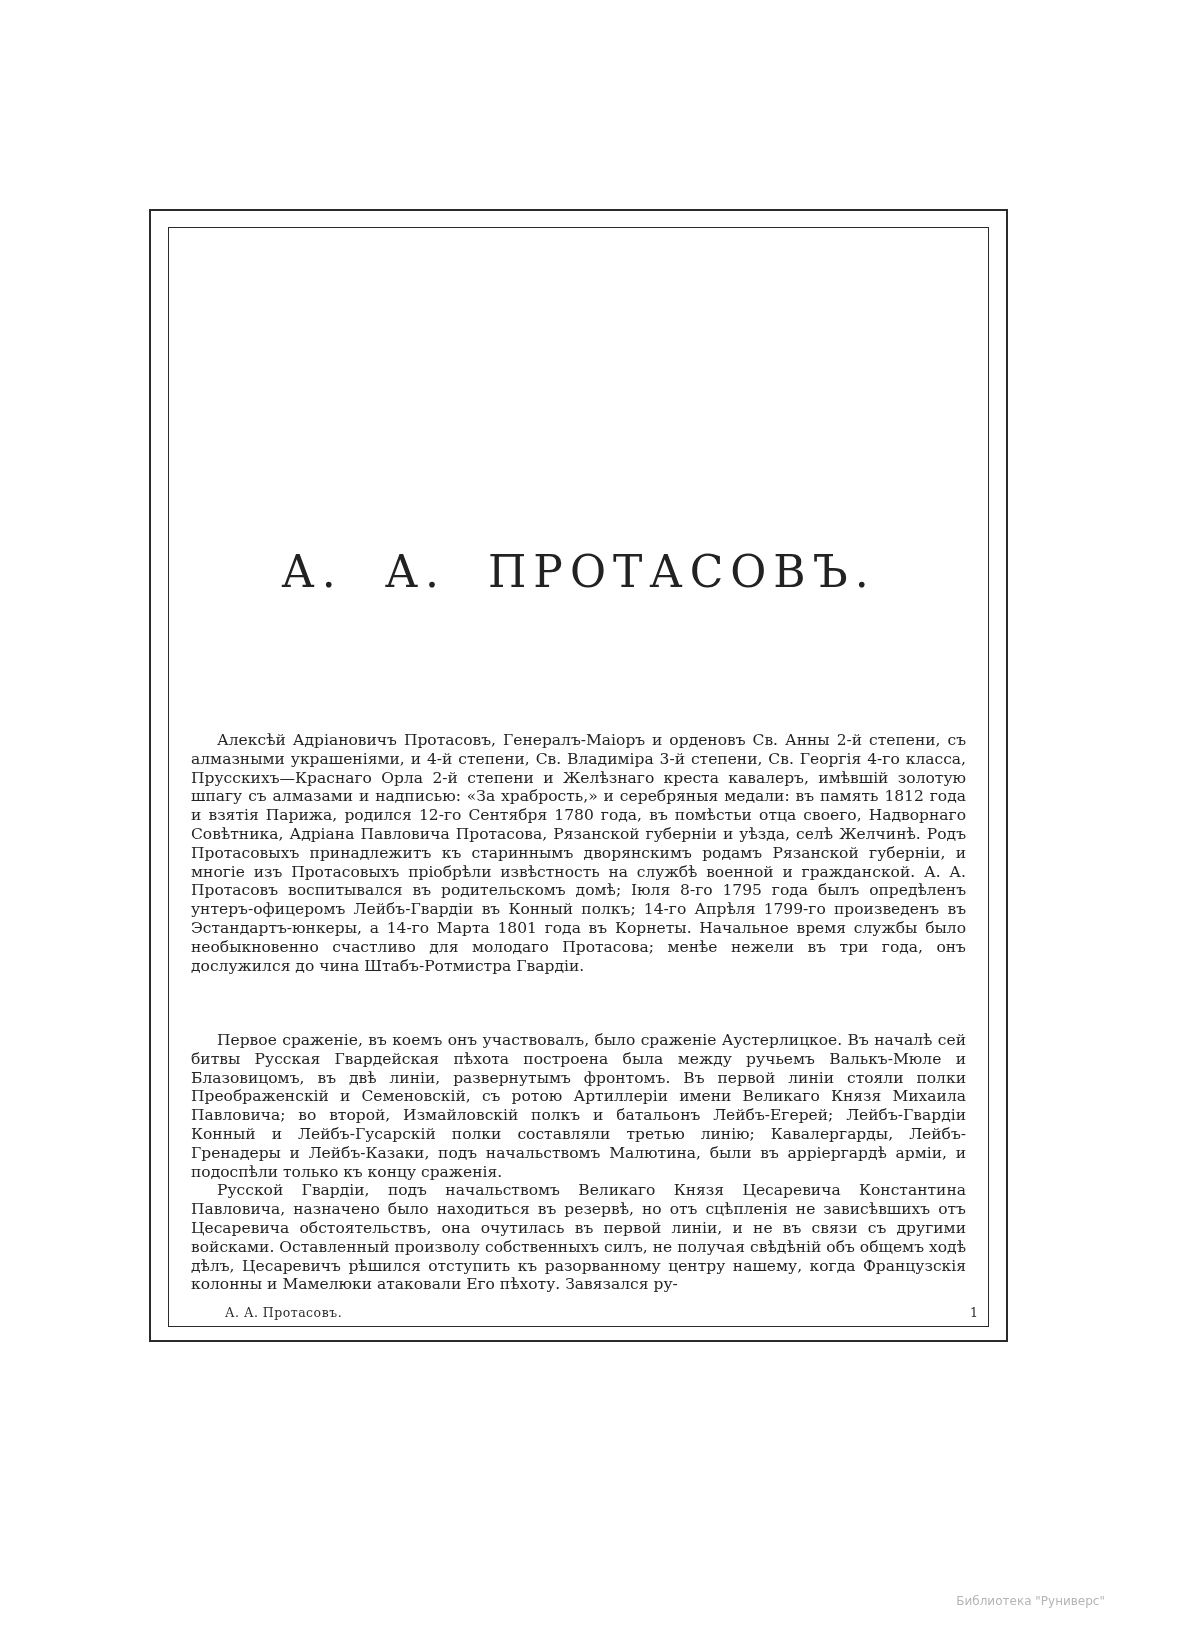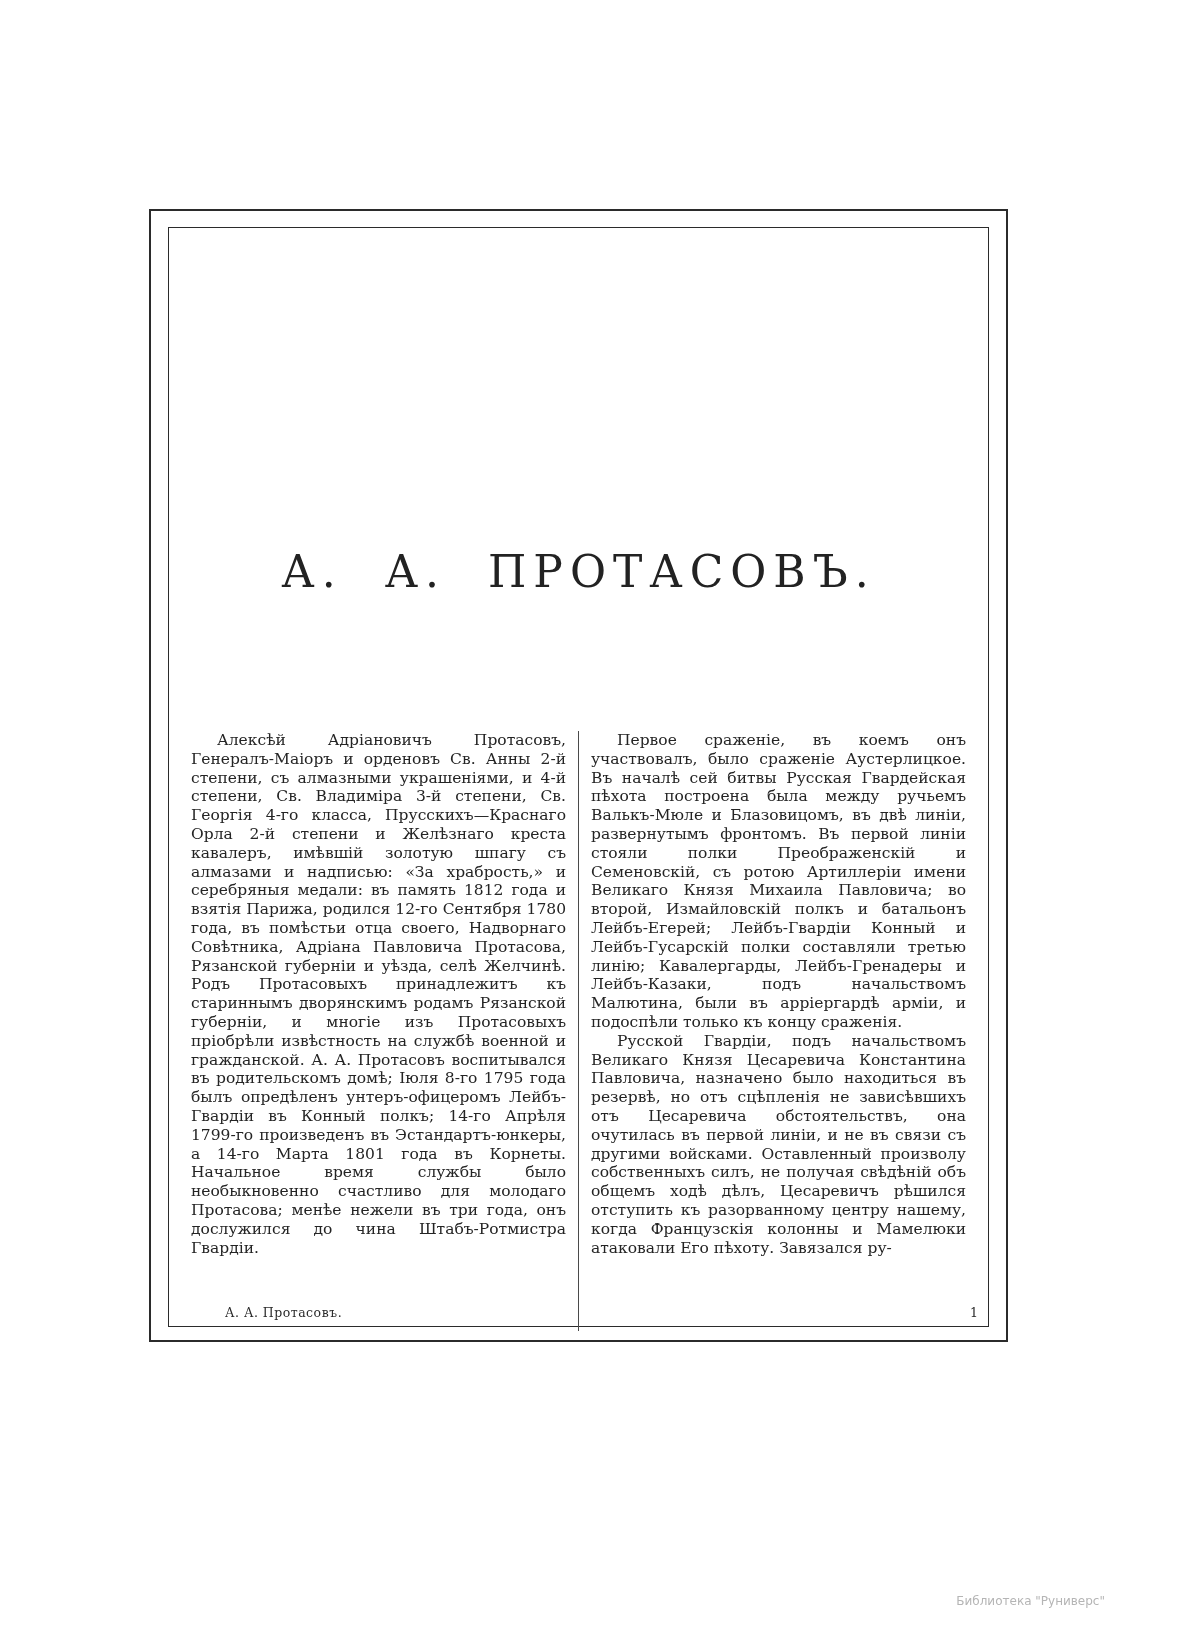--- a/index.html
+++ b/index.html
@@ -48,20 +48,21 @@
     color: #222222;
   }
   .columns {
     position: absolute;
     top: 503px;
     left: 10px;
     right: 10px;
     height: 600px;
     display: flex;
     align-items: stretch;
+    flex-direction: column;
   }
   .col {
     flex: 1 1 0;
     padding: 0 12px;
     box-sizing: border-box;
     text-align: justify;
     font-size: 15.5px;
     line-height: 18.8px;
     color: #242424;
   }

